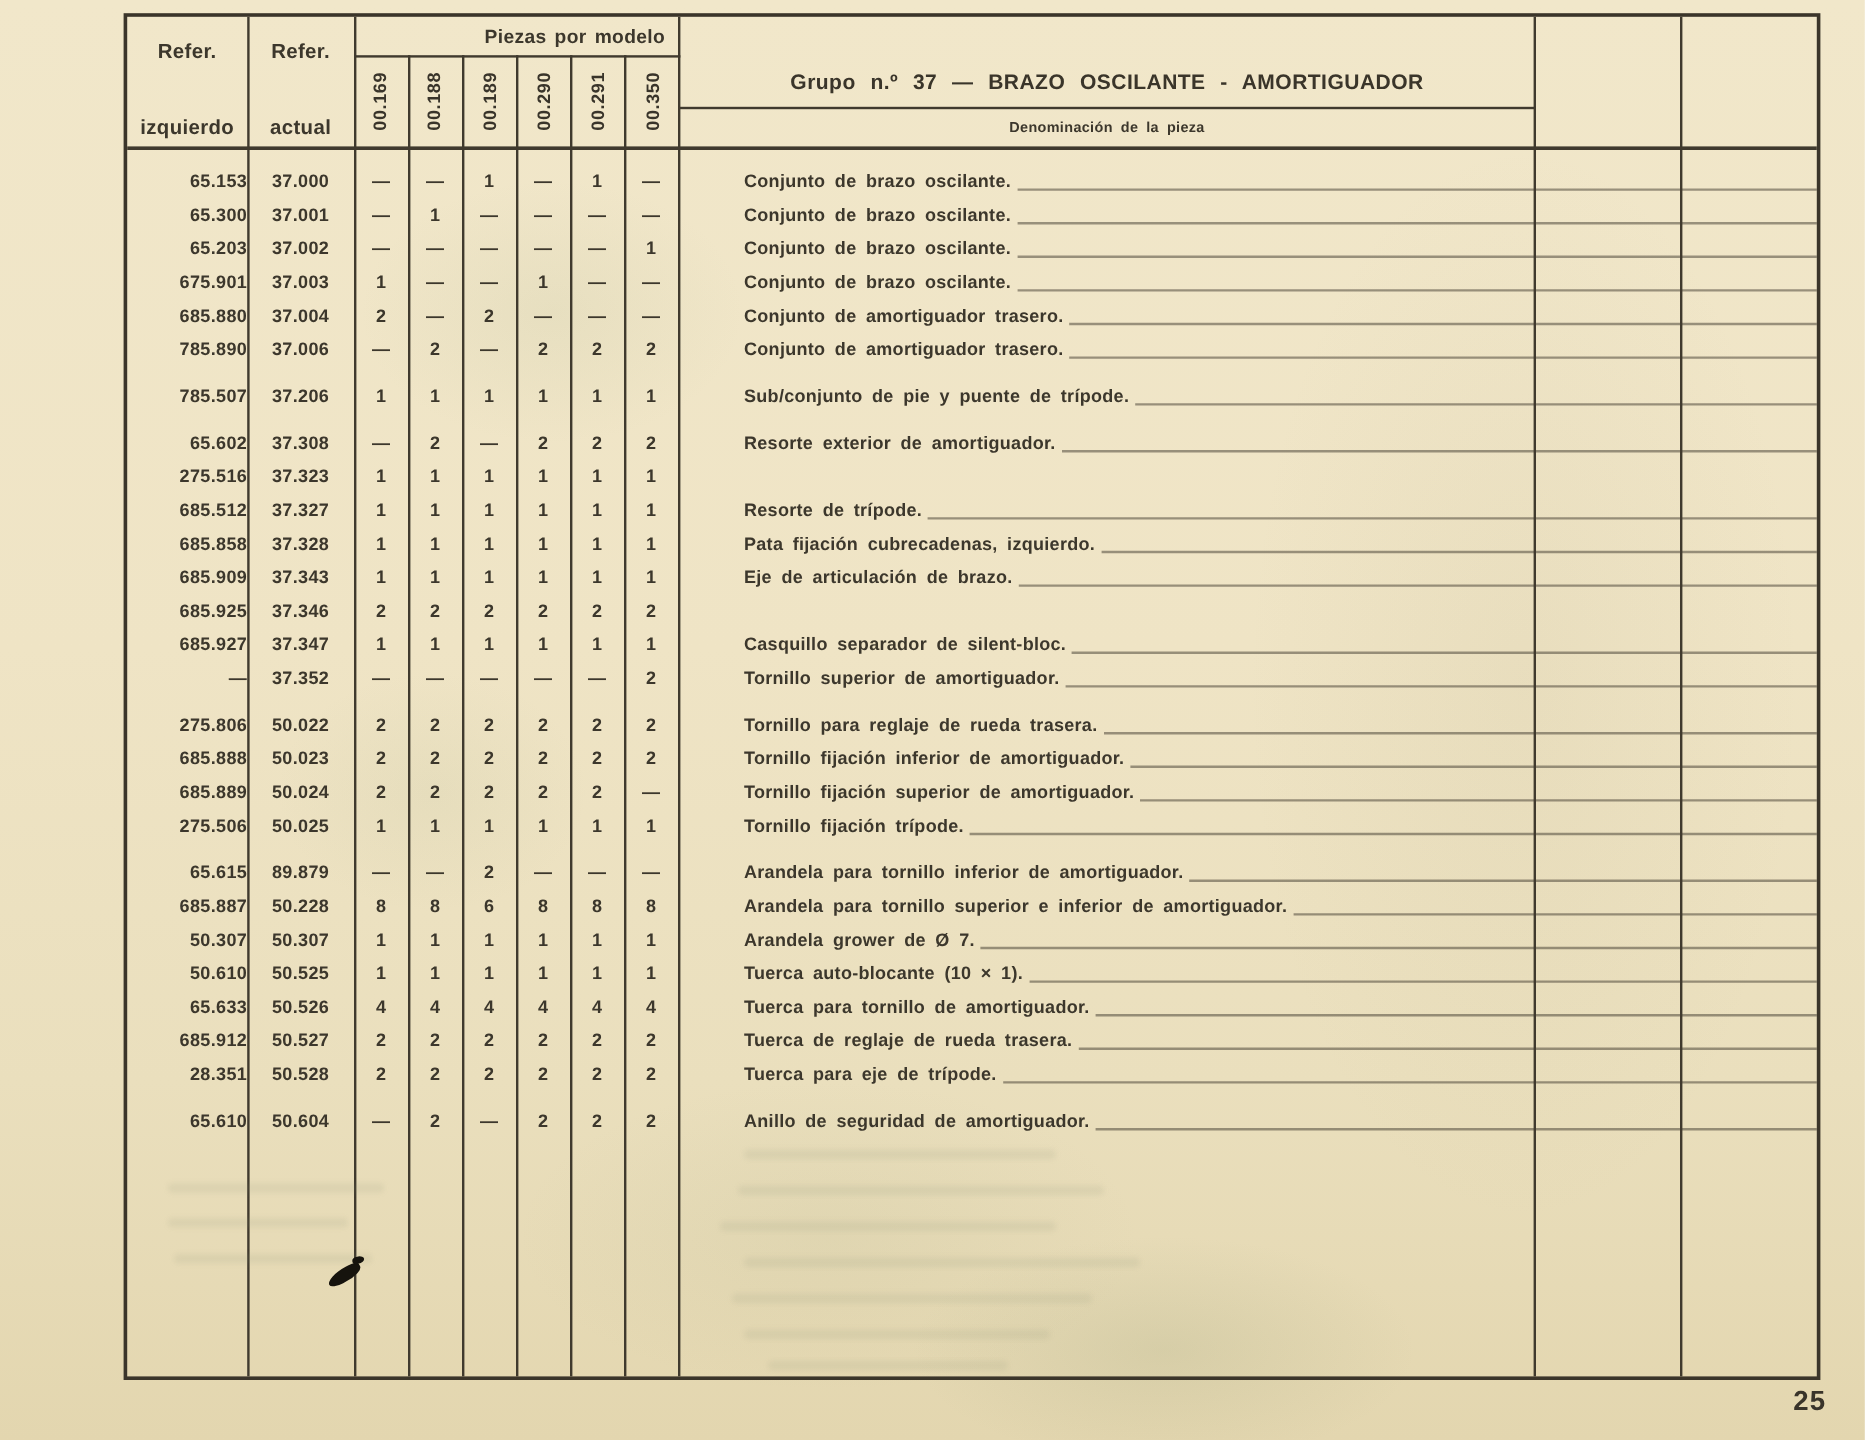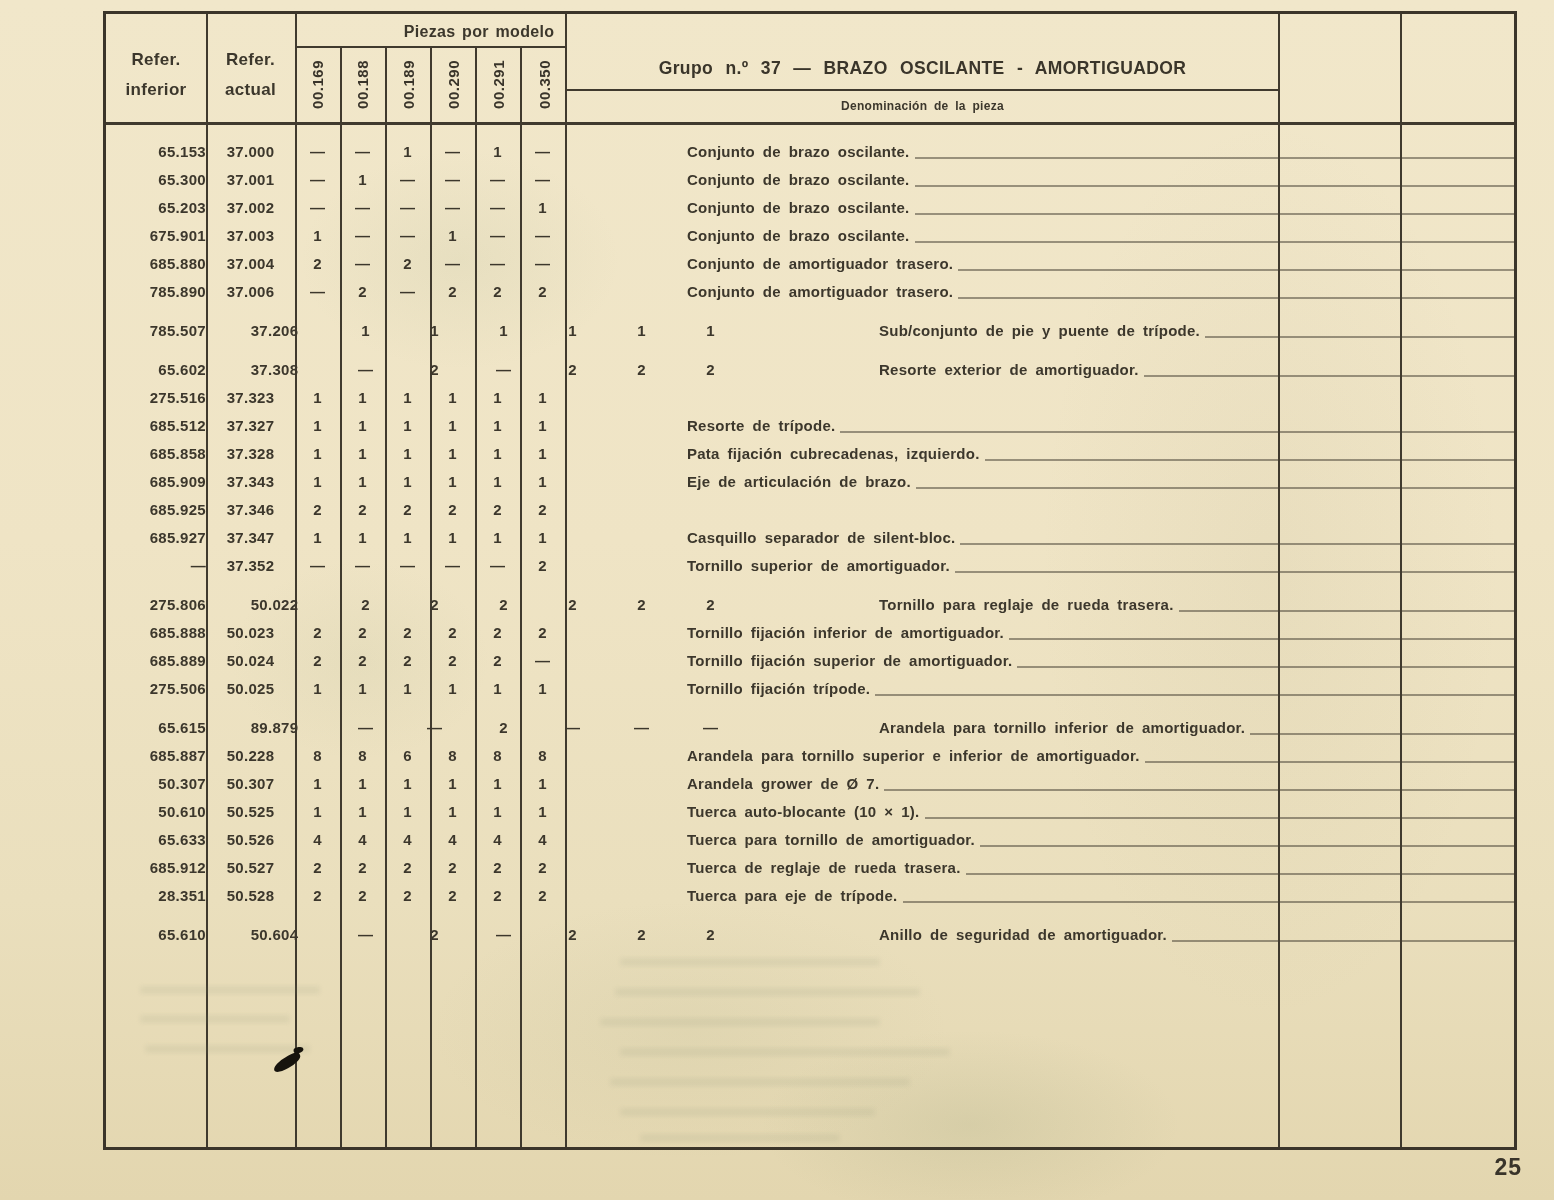--- a/index.html
+++ b/index.html
@@ -13,21 +13,21 @@
   .frame{
     position:absolute;left:103px;top:11px;width:1414px;height:1139px;
     border:3px solid #3b352a;box-sizing:border-box;
   }
   .vline{position:absolute;width:2px;background:#403a2e;}
   .hline{position:absolute;height:2px;background:#403a2e;}
   .full{top:0;bottom:0;}
   
   .hdr-refer{
     position:absolute;top:14px;width:100px;height:94px;left:0;
-    display:flex;flex-direction:column;align-items:center;justify-content:center;
+    display:flex;flex-direction:column;align-items:center;justify-content:space-between;
     font-size:17px;font-weight:700;color:#3c372c;line-height:30px;letter-spacing:.3px;
   }
   .hdr-refer.actual{left:100px;width:89px;}
   .hdr-piezas{
     position:absolute;left:189px;top:4px;width:272px;height:28px;
     display:flex;align-items:center;justify-content:center;
     font-size:16px;font-weight:700;color:#3c372c;letter-spacing:.3px;word-spacing:2px;margin-left:48px;
   }
   .vlabels{position:absolute;left:189px;top:32px;width:272px;height:76px;display:flex;}
   .vlabel{width:45.3px;display:flex;align-items:center;justify-content:center;}
@@ -41,25 +41,25 @@
     font-size:17.5px;font-weight:700;color:#3a352a;letter-spacing:.4px;word-spacing:7px;
   }
   .hdr-denom{
     position:absolute;left:459px;top:75px;width:715px;height:33px;
     display:flex;align-items:center;justify-content:center;
     font-size:12px;font-weight:700;color:#3c372c;letter-spacing:.3px;word-spacing:3px;
   }
   
   .rows{position:absolute;left:0;right:0;top:110px;padding-top:13px;}
   .row{display:flex;height:28px;align-items:center;font-size:15px;font-weight:700;color:#3c372c;}
-  .row.new-group{margin-top:11px;gap:24px;}
+  .row.new-group{margin-top:11px;}
   .c-ra{width:100px;text-align:right;box-sizing:border-box;letter-spacing:.3px;}
   .c-rc{width:89px;text-align:center;letter-spacing:.3px;}
   .c-q{width:45px;text-align:center;}
-  .desc{flex:1;display:flex;align-items:center;padding-left:74px;height:100%;min-width:0;margin-left:48px;}
+  .desc{flex:1;display:flex;align-items:center;padding-left:55px;height:100%;min-width:0;}
   .dtext{white-space:nowrap;letter-spacing:.25px;word-spacing:3.5px;}
   .rule{flex:1;height:0;border-bottom:2px solid rgba(64,58,45,.5);margin-left:5px;position:relative;top:7px;}
   
   .page-number{
     position:absolute;right:32px;top:1154px;width:60px;text-align:right;
     font-size:23px;font-weight:600;color:#39342a;letter-spacing:1px;
   }
   .ink-mark{
     position:absolute;left:272px;top:1057px;width:30px;height:11px;
     background:#16130d;border-radius:70% 30% 60% 40%;transform:rotate(-28deg);
@@ -100,21 +100,21 @@
     <div class="vline full" style="left:459px;"></div>
     <div class="vline full" style="left:1172px;"></div>
     <div class="vline full" style="left:1294px;"></div>
 
     <div class="hline" style="left:189px;width:272px;top:32px;"></div>
     <div class="hline" style="left:459px;width:715px;top:75px;"></div>
     <div class="hline" style="left:0;right:0;top:108px;height:2.5px;"></div>
 
     <div class="hdr-refer">
       <span>Refer.</span>
-      <span>inferior</span>
+      <span>izquierdo</span>
     </div>
     <div class="hdr-refer actual">
       <span>Refer.</span>
       <span>actual</span>
     </div>
     <div class="hdr-piezas">Piezas por modelo</div>
     <div class="vlabels">
       <div class="vlabel">
           <span>00.169</span>
         </div>

